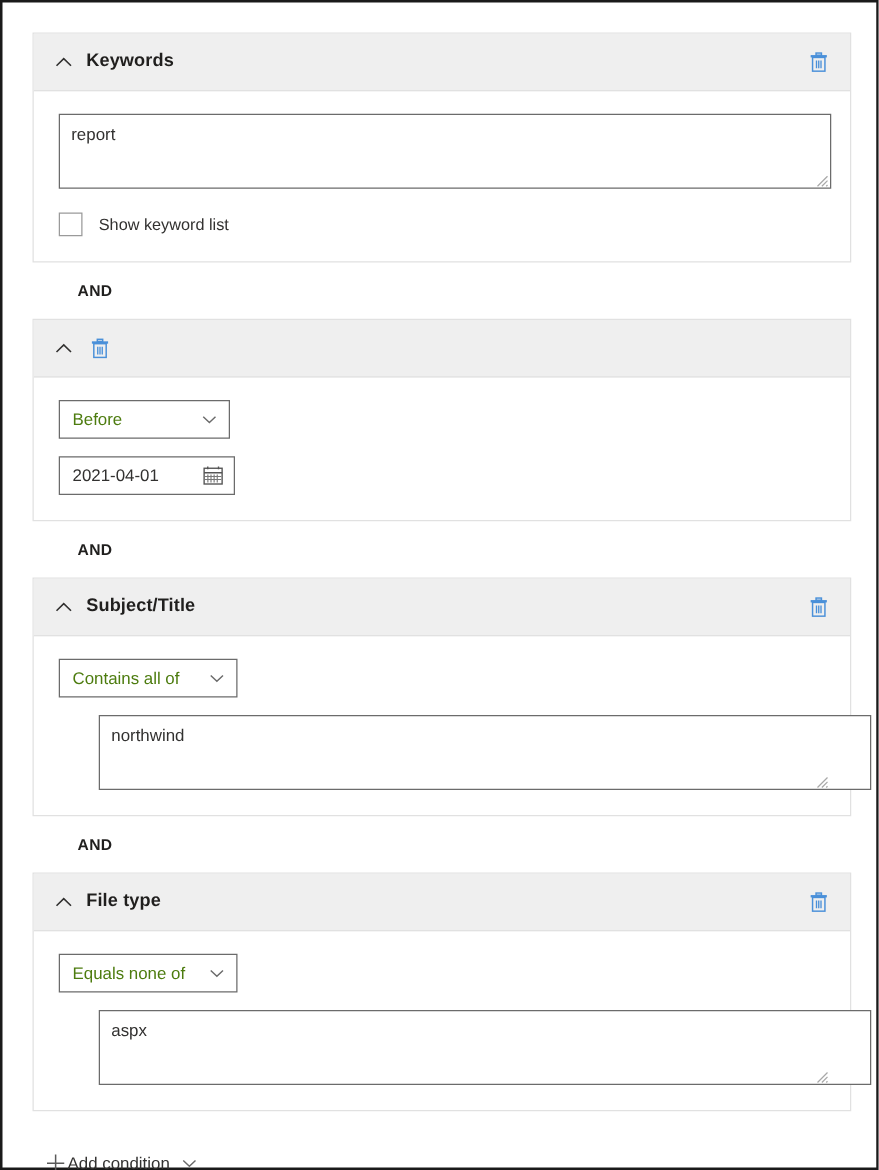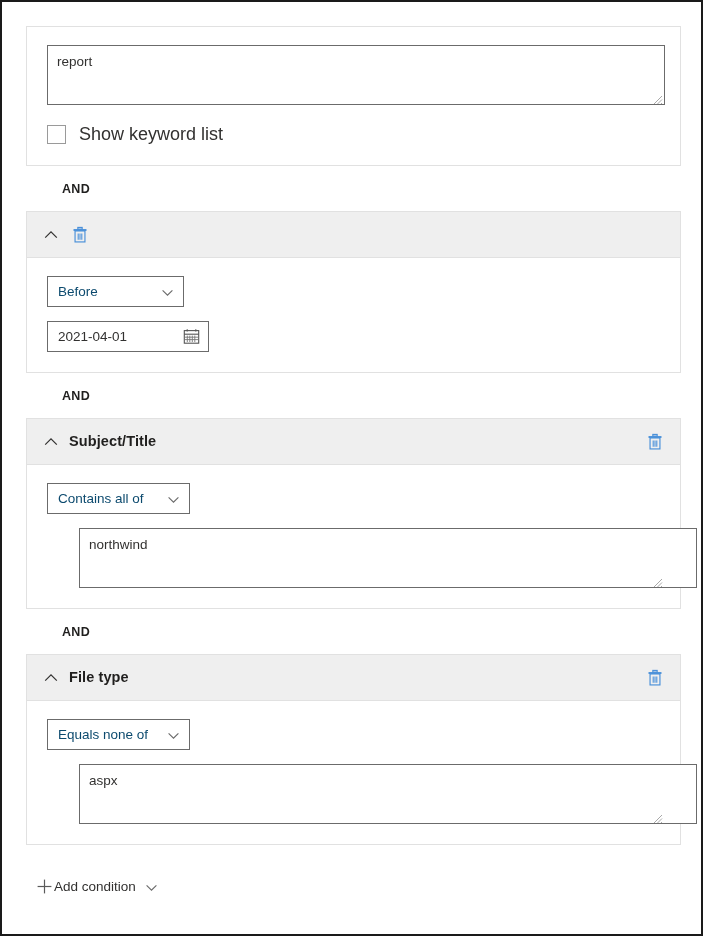--- a/index.html
+++ b/index.html
@@ -99,21 +99,21 @@
   }
   .cb-box {
     width: 19px; height: 19px;
     border: 1px solid #9a9a9a;
     background: #ffffff;
     flex: 0 0 19px;
     cursor: pointer;
   }
   .cb-label {
     margin-left: 13px;
-    font-size: 18px;
+    font-size: 13px;
     color: #323130;
   }
 
   
   .and-sep {
     height: 45px;
     display: flex;
     align-items: center;
     padding-left: 36px;
     font-size: 12.5px;
@@ -130,34 +130,34 @@
     border: 1px solid #6b6b6b;
     background: #ffffff;
     padding: 0 9px 0 10px;
     cursor: pointer;
     justify-content: space-between;
   }
   .dd-w137 { width: 137px; }
   .dd-w143 { width: 143px; }
   .dropdown .dd-text {
     font-size: 13.5px;
-    color: #0c4a6e;
+    color: #4d7c0f;
     white-space: nowrap;
   }
   .dd-chev {
     width: 13px; height: 13px;
     margin-left: 8px;
     flex: 0 0 13px;
   }
 
   
   .date-field {
     display: flex;
     align-items: center;
-    width: 162px;
+    width: 141px;
     height: 31px;
     border: 1px solid #6b6b6b;
     background: #ffffff;
     padding: 0 8px 0 10px;
     margin-top: 14px;
     justify-content: space-between;
     cursor: text;
   }
   .date-text {
     font-size: 13.5px;
@@ -184,20 +184,38 @@
   .add-chev { width: 13px; height: 13px; margin-left: 9px; flex: 0 0 13px; }
 
   .mt14 { margin-top: 14px; padding-left: 32px; }
 </style>
 </head>
 <body>
 
 <div id="page">
 
   <div class="condition-card">
+    <div class="card-header">
+      <span class="chevron-up">
+        <svg viewBox="0 0 16 16" width="16" height="16">
+            <path d="M2.2 10.6 L8 4.9 L13.8 10.6" fill="none" stroke="#323130" stroke-width="1.25"></path>
+          </svg>
+      </span>
+      <span class="card-title">Keywords</span>
+      <span class="trash-btn">
+        <svg viewBox="0 0 20 20" width="18" height="18">
+          <rect x="4.5" y="5.5" width="11" height="12.2" fill="none" stroke="#4a90d9" stroke-width="1.3"></rect>
+          <rect x="2.8" y="3.4" width="14.4" height="2.1" fill="#4a90d9"></rect>
+          <rect x="7.6" y="1.6" width="4.8" height="1.9" fill="none" stroke="#4a90d9" stroke-width="1.3"></rect>
+          <line x1="8" y1="8.2" x2="8" y2="15.2" stroke="#4a90d9" stroke-width="1.2"></line>
+          <line x1="10" y1="8.2" x2="10" y2="15.2" stroke="#4a90d9" stroke-width="1.2"></line>
+          <line x1="12" y1="8.2" x2="12" y2="15.2" stroke="#4a90d9" stroke-width="1.2"></line>
+        </svg>
+      </span>
+    </div>
     <div class="card-body">
       <div class="ta-wrap">
         <textarea class="ta" style="">report</textarea>
         <span class="resize-grip">
           <svg viewBox="0 0 12 12" width="12" height="12">
             <line x1="11" y1="3" x2="3" y2="11" stroke="#a8a8a8" stroke-width="1"></line>
             <line x1="11" y1="6.5" x2="6.5" y2="11" stroke="#a8a8a8" stroke-width="1"></line>
             <line x1="11" y1="10" x2="10" y2="11" stroke="#a8a8a8" stroke-width="1"></line>
           </svg>
         </span>

